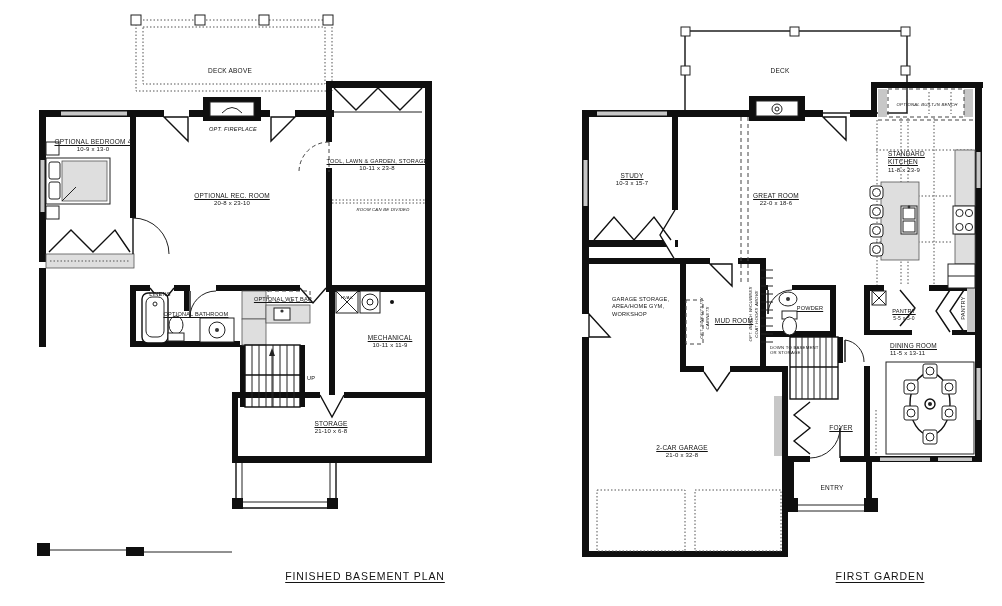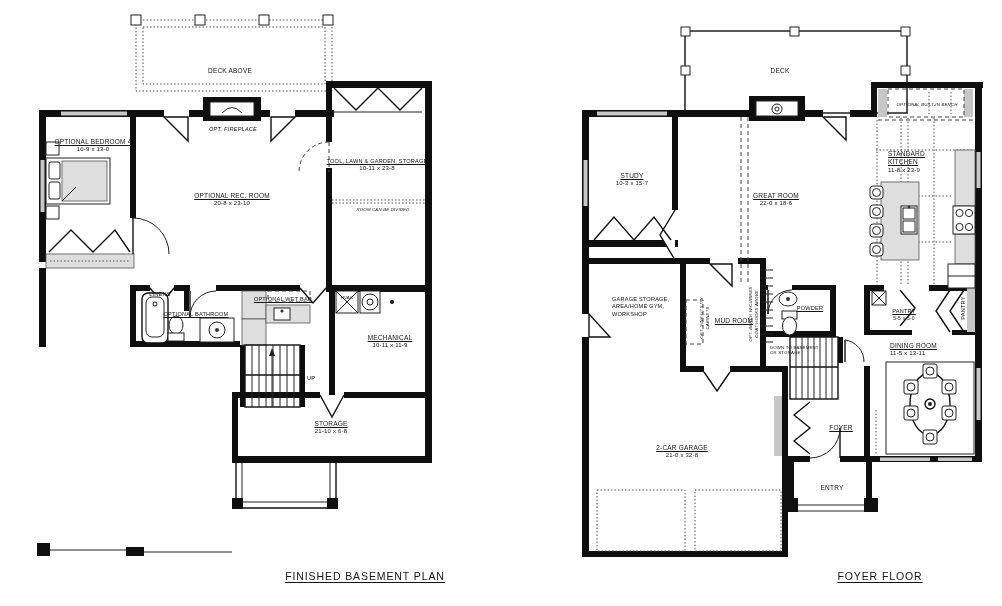--- a/index.html
+++ b/index.html
@@ -479,15 +479,15 @@
 </div>
 
 <div class="label name u" style="left:837px;top:424px">FOYER</div>
 <div class="label name" style="left:828px;top:484px">ENTRY</div>
 
 <div class="label" style="left:678px;top:444px">
   <div class="name u">2-CAR GARAGE</div>
   <div class="dims">21-0 x 32-8</div>
 </div>
 
-<div class="label title" style="left:876px;top:570px">FOYER FLOOR</div>
+<div class="label title" style="left:876px;top:570px">FIRST GARDEN</div>
 
 </div>
 
 </body></html>

